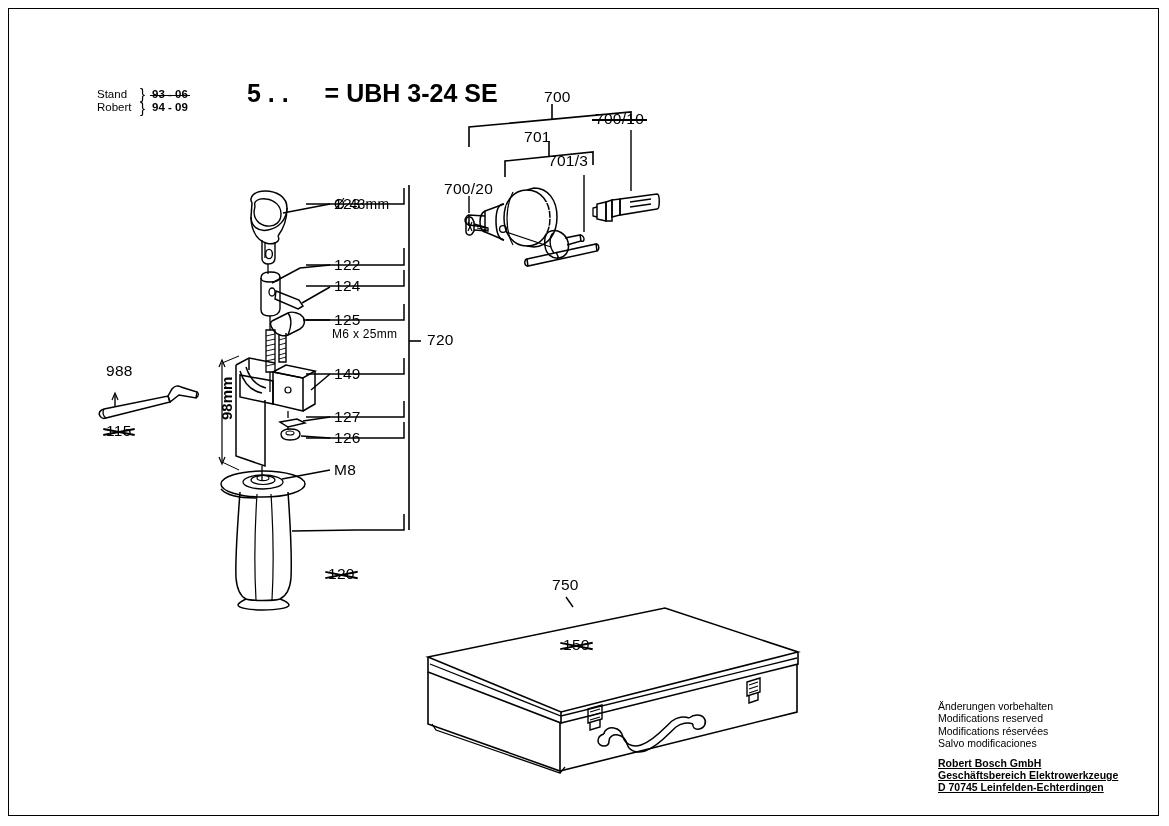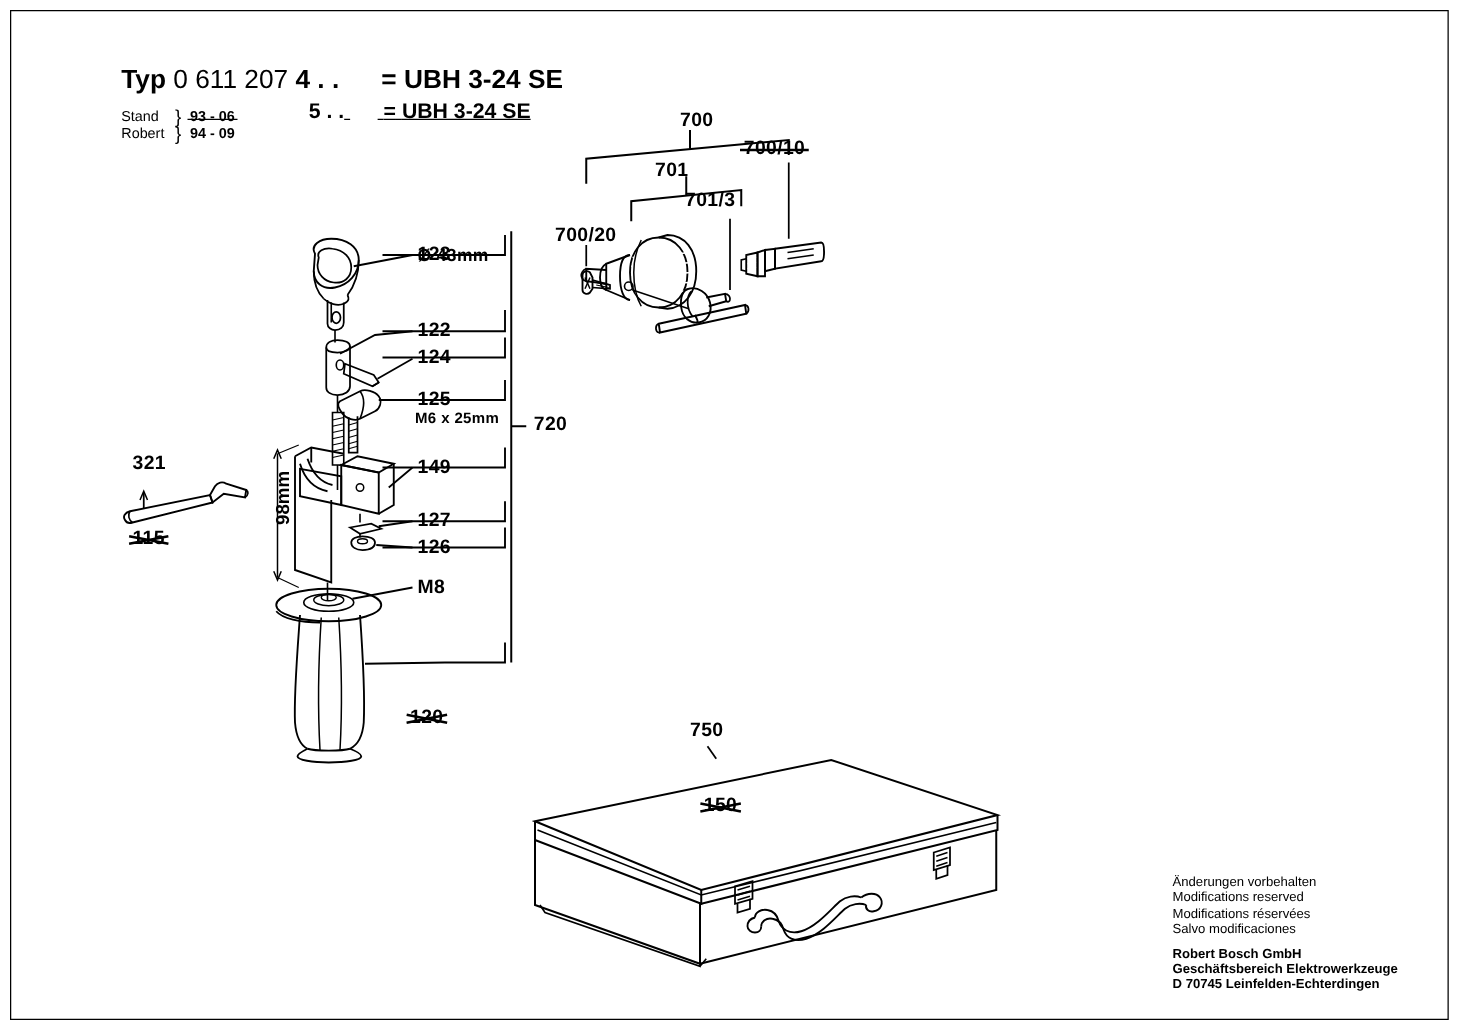--- a/index.html
+++ b/index.html
@@ -7,75 +7,65 @@
        font-family:"Liberation Sans",sans-serif;color:#000;}
 
   .sheet{position:absolute;left:0;top:0;width:1169px;height:826px;}
   .border{position:absolute;left:8px;top:8px;width:1151px;height:808px;
           border:1.5px solid #000;box-sizing:border-box;}
 
   
   .hdr{position:absolute;left:97px;top:52px;}
   .typline{font-size:21px;font-weight:bold;letter-spacing:0px;white-space:nowrap;}
   .typline .lt{font-weight:normal;}
-  .typ-row2{position:absolute;left:247px;top:79px;font-size:17px;font-weight:bold;white-space:nowrap;text-decoration:underline;}
+  .typ-row2{position:absolute;left:247px;top:79px;font-size:25px;font-weight:bold;white-space:nowrap;}
   .vnum{display:inline-block;}
 
   .stand{position:absolute;left:97px;top:88px;font-size:11.5px;line-height:12.5px;
          white-space:nowrap;}
   .stand .lbl{display:inline-block;width:38px;}
   .brace{position:absolute;left:140px;top:87px;font-size:15px;line-height:14px;}
   .dates{position:absolute;left:152px;top:88px;font-size:11.5px;line-height:12.5px;
          font-weight:bold;white-space:nowrap;}
   .struck{position:relative;display:inline-block;}
   .struck::after{content:"";position:absolute;left:-2px;right:-2px;top:52%;
                  height:1.6px;background:#000;}
 
   
-  .lab{position:absolute;font-size:15.5px;font-weight:bold;white-space:nowrap;
+  .lab{position:absolute;font-size:15.5px;font-weight:normal;white-space:nowrap;
        letter-spacing:0.3px;text-align:center;}
 
   .xstruck{position:relative;display:inline-block;margin-top:44px;}
   .xstruck::before,.xstruck::after{content:"";position:absolute;left:-3px;right:-3px;
        top:48%;height:2.2px;background:#000;}
   .xstruck::before{transform:rotate(11deg);}
   .xstruck::after{transform:rotate(-11deg);}
 
   .hstruck{position:relative;display:inline-block;}
   .hstruck::after{content:"";position:absolute;left:-3px;right:-3px;top:50%;
        height:2.4px;background:#000;}
 
   .vert98{position:absolute;font-size:15px;font-weight:bold;
           transform:rotate(-90deg);transform-origin:left top;white-space:nowrap;}
 
   .footer{position:absolute;left:938px;top:700px;font-size:10.5px;line-height:12.4px;
           white-space:nowrap;}
-  .footer .b{font-weight:bold;}
+  .footer .b{font-weight:bold;text-decoration:underline;}
   .footer .grp2{margin-top:7px;}
 
   svg{position:absolute;left:0;top:0;overflow:visible;}
   .ln{stroke:#000;fill:none;}
 </style>
 </head>
 <body>
 
 <div class="sheet">
 
   <div class="border"></div>
 
-  <div class="hdr">
-    <div class="typline">
-      <span>Typ</span>
-      <span class="lt">0 611 207</span>
-      <span class="vnum">4 . .</span>
-      <span style="display:inline-block;width:22px"></span>
-      <span>=</span>
-      <span>UBH 3-24 SE</span>
-    </div>
-  </div>
 
   <div class="typ-row2">
     <span class="vnum">5 . .</span>
     <span style="display:inline-block;width:22px"></span>
     <span>=</span>
     <span>UBH 3-24 SE</span>
   </div>
 
   <div class="stand">
     <div><span class="lbl">Stand</span></div>
@@ -350,21 +340,21 @@
   <div class="lab" style="left:334px;top:461px">M8</div>
 
   <div class="lab" style="left:328px;top:521px">
     <span class="xstruck">120</span>
   </div>
 
   <div class="lab" style="left:427px;top:331px">720</div>
 
   <div class="vert98" style="left:218px;top:420px">98mm</div>
 
-  <div class="lab" style="left:106px;top:362px">321</div>
+  <div class="lab" style="left:106px;top:362px">988</div>
   <div class="lab" style="left:106px;top:378px">
     <span class="xstruck">115</span>
   </div>
 
   <div class="lab" style="left:544px;top:88px">700</div>
 
   <div class="lab" style="left:595px;top:110px">
     <span class="hstruck">700/10</span>
   </div>
 

